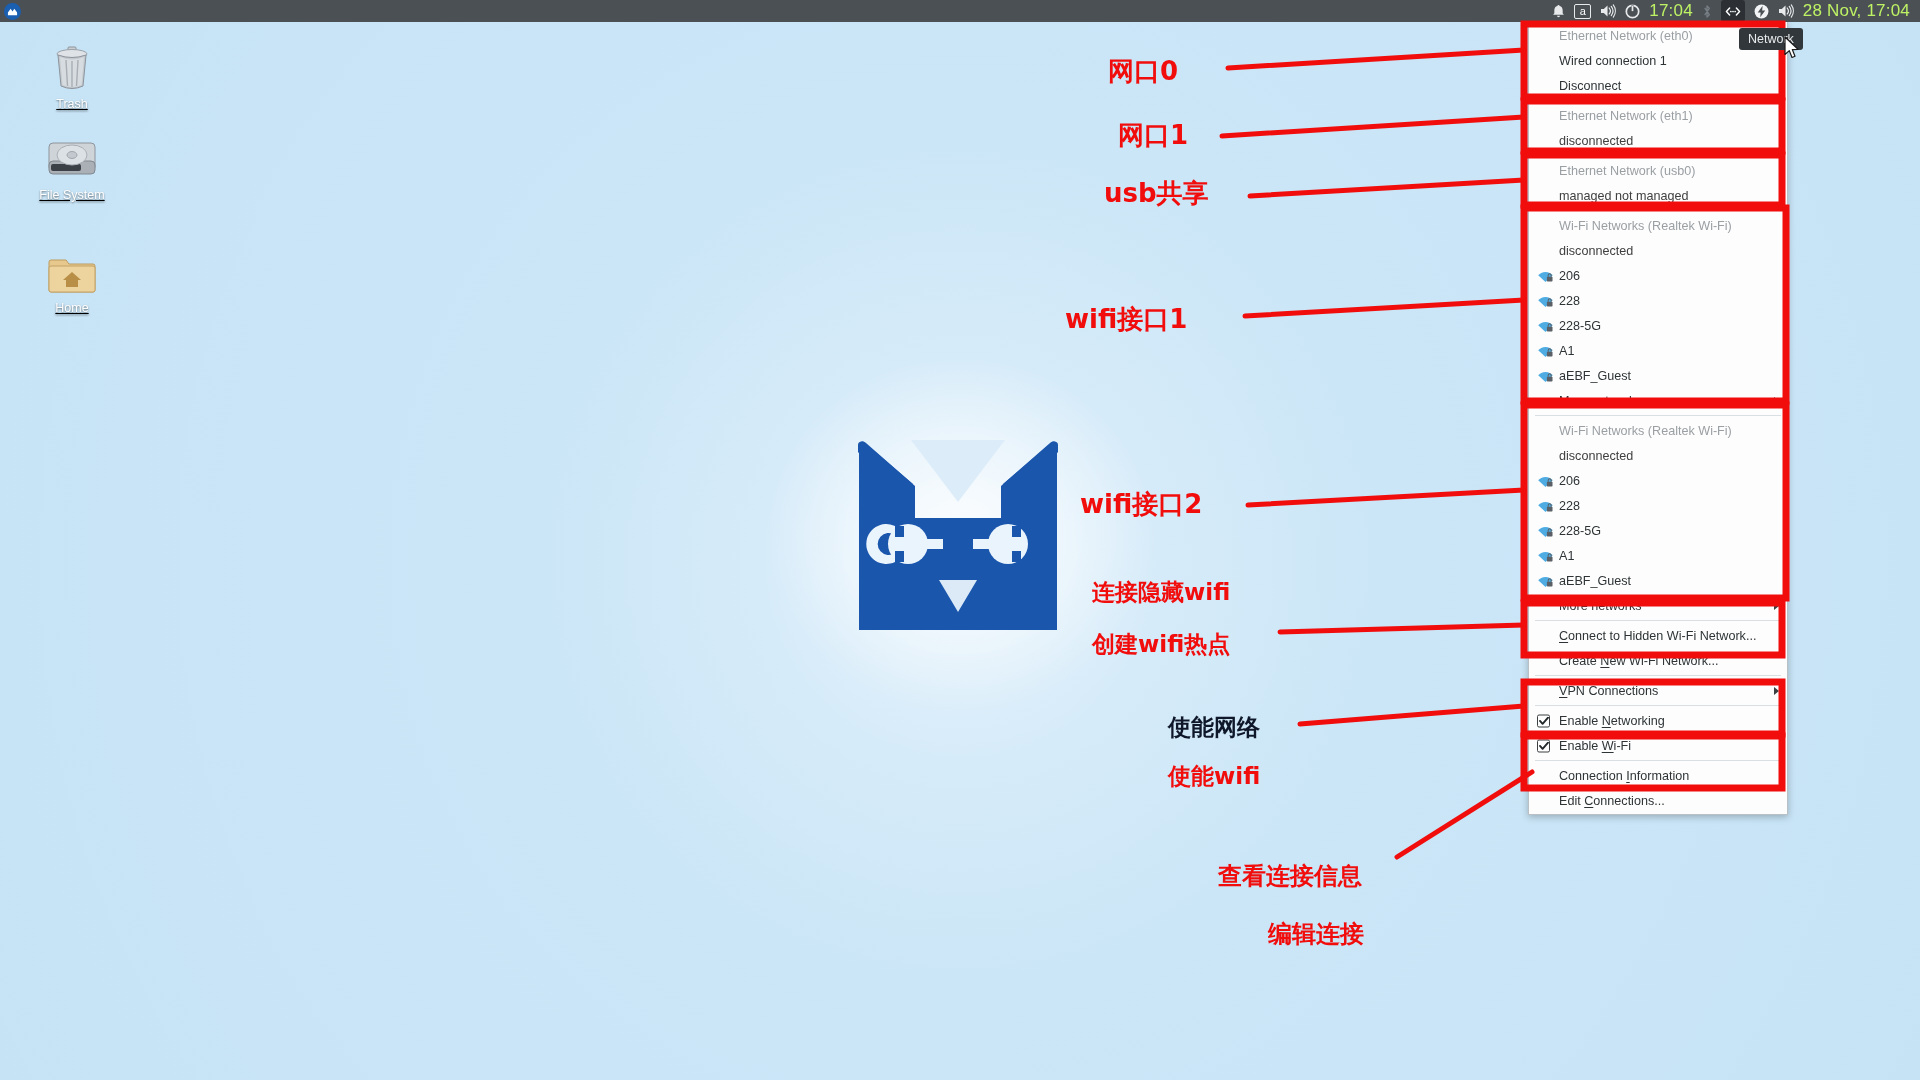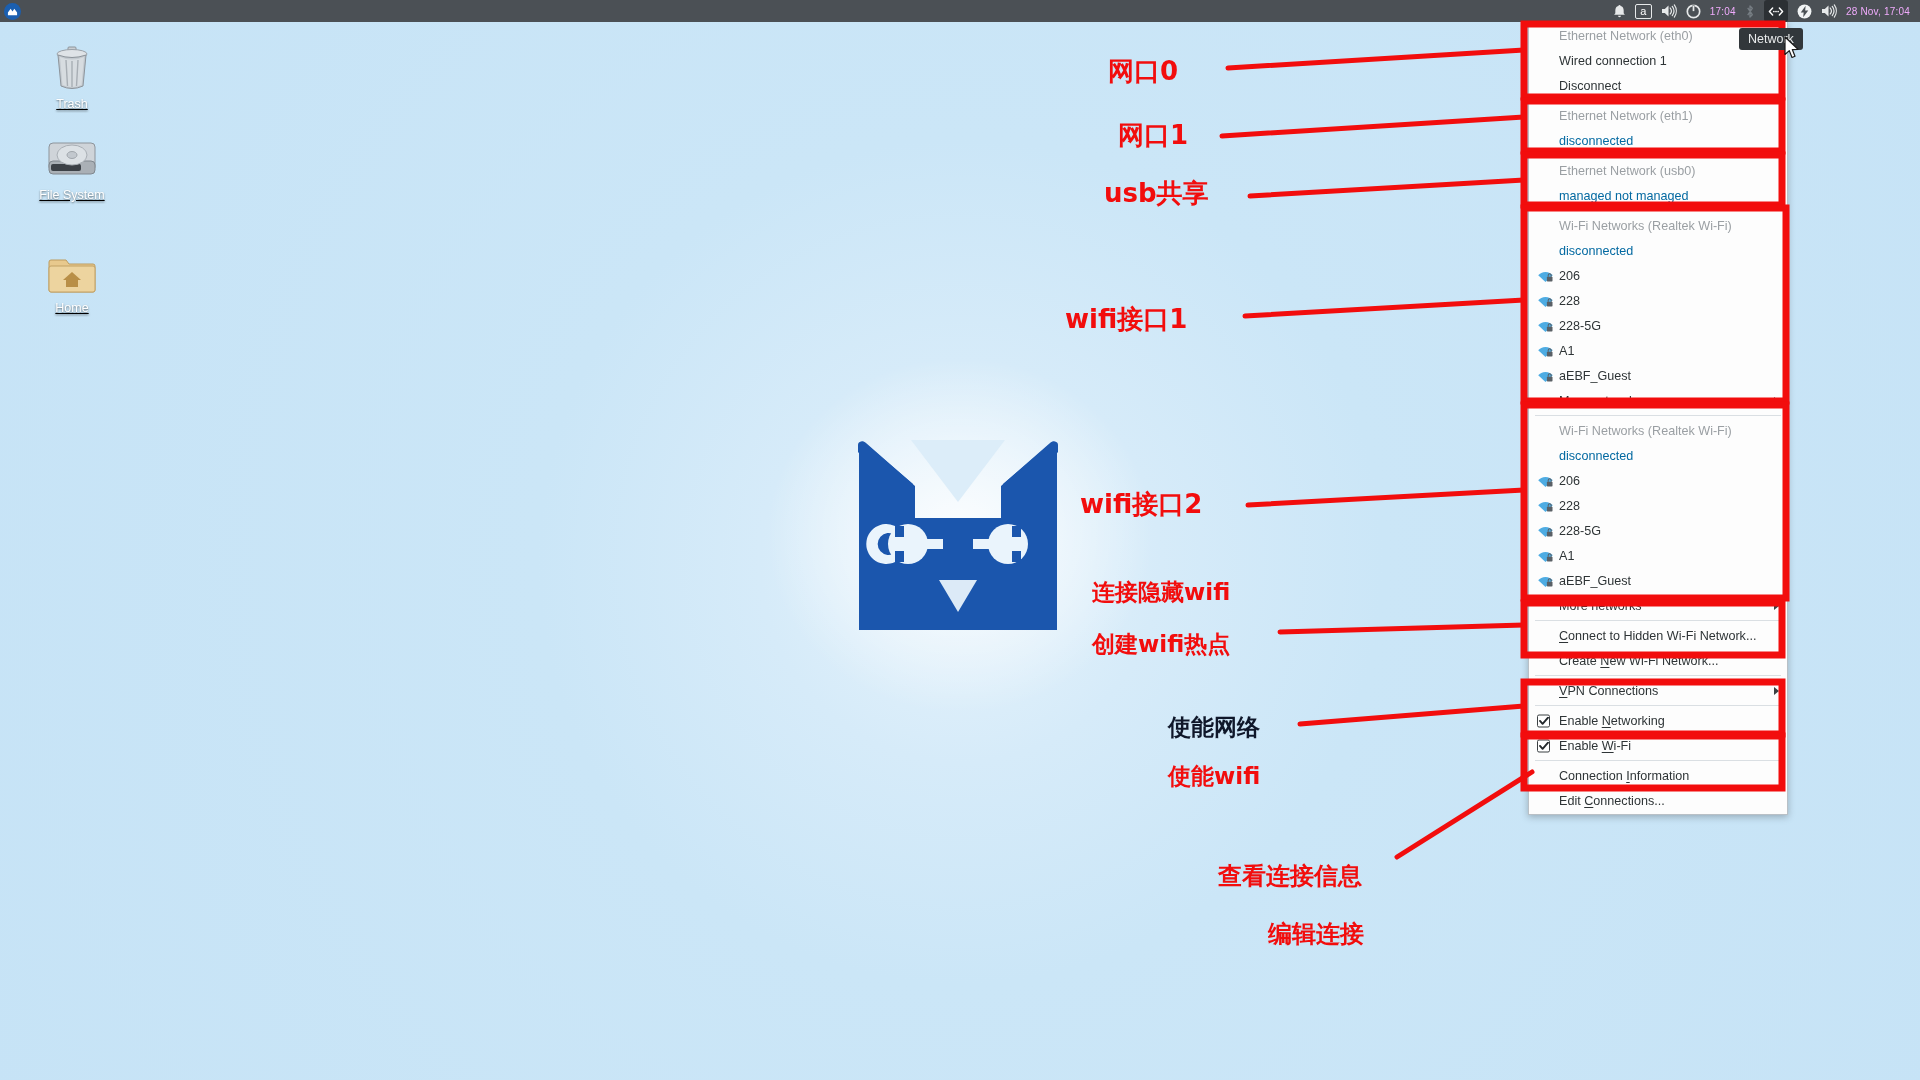--- a/index.html
+++ b/index.html
@@ -19,21 +19,21 @@
   
   #panel {
     position:absolute; left:0; top:0; width:1920px; height:22px;
     background:#4b5055;
     display:flex; align-items:center;
     z-index:40;
   }
   #panel-left { display:flex; align-items:center; padding-left:4px; }
   #panel-right { margin-left:auto; display:flex; align-items:center; gap:9px; padding-right:10px; }
   .tray-item { display:flex; align-items:center; justify-content:center; height:22px; color:#e7e9ea; }
-  .tray-text { font-size:10px; color:#f0abfc; letter-spacing:.2px; }
+  .tray-text { font-size:17px; color:#bef264; letter-spacing:.2px; }
   .whisker-launcher {
     width:17px; height:17px; border-radius:50%;
     background:#1b5fb0; display:flex; align-items:center; justify-content:center;
   }
   .kbd-box {
     border:1.4px solid #e7e9ea; border-radius:2px;
     width:17px; height:15px; display:flex; align-items:center; justify-content:center;
     font-size:11px; color:#fff; line-height:1;
   }
   .tray-highlight {
@@ -68,21 +68,21 @@
     z-index:30;
     padding:1px 0;
   }
   .nm-item {
     height:25px; display:flex; align-items:center;
     padding-left:30px; padding-right:10px;
     font-size:12.6px; color:#2e3436; white-space:nowrap;
     position:relative;
   }
   .nm-item.header { color:#9a9fa3; padding-left:30px; }
-  .nm-item.status { color:#0369a1; }
+  .nm-item.status { color:#404040; }
   .nm-sep { height:1px; background:#dadfe3; margin:2px 6px; }
   .nm-arrow {
     position:absolute; right:8px; top:50%; transform:translateY(-50%);
     width:0;height:0;border-left:5px solid #3b4043;
     border-top:4px solid transparent;border-bottom:4px solid transparent;
   }
   .nm-wifi-ico { position:absolute; left:8px; top:50%; transform:translateY(-50%); width:17px; height:14px; }
   .nm-check {
     position:absolute; left:8px; top:50%; transform:translateY(-50%);
     width:13px; height:13px; border:1.4px solid #3b4043; border-radius:2px; background:#fff;

